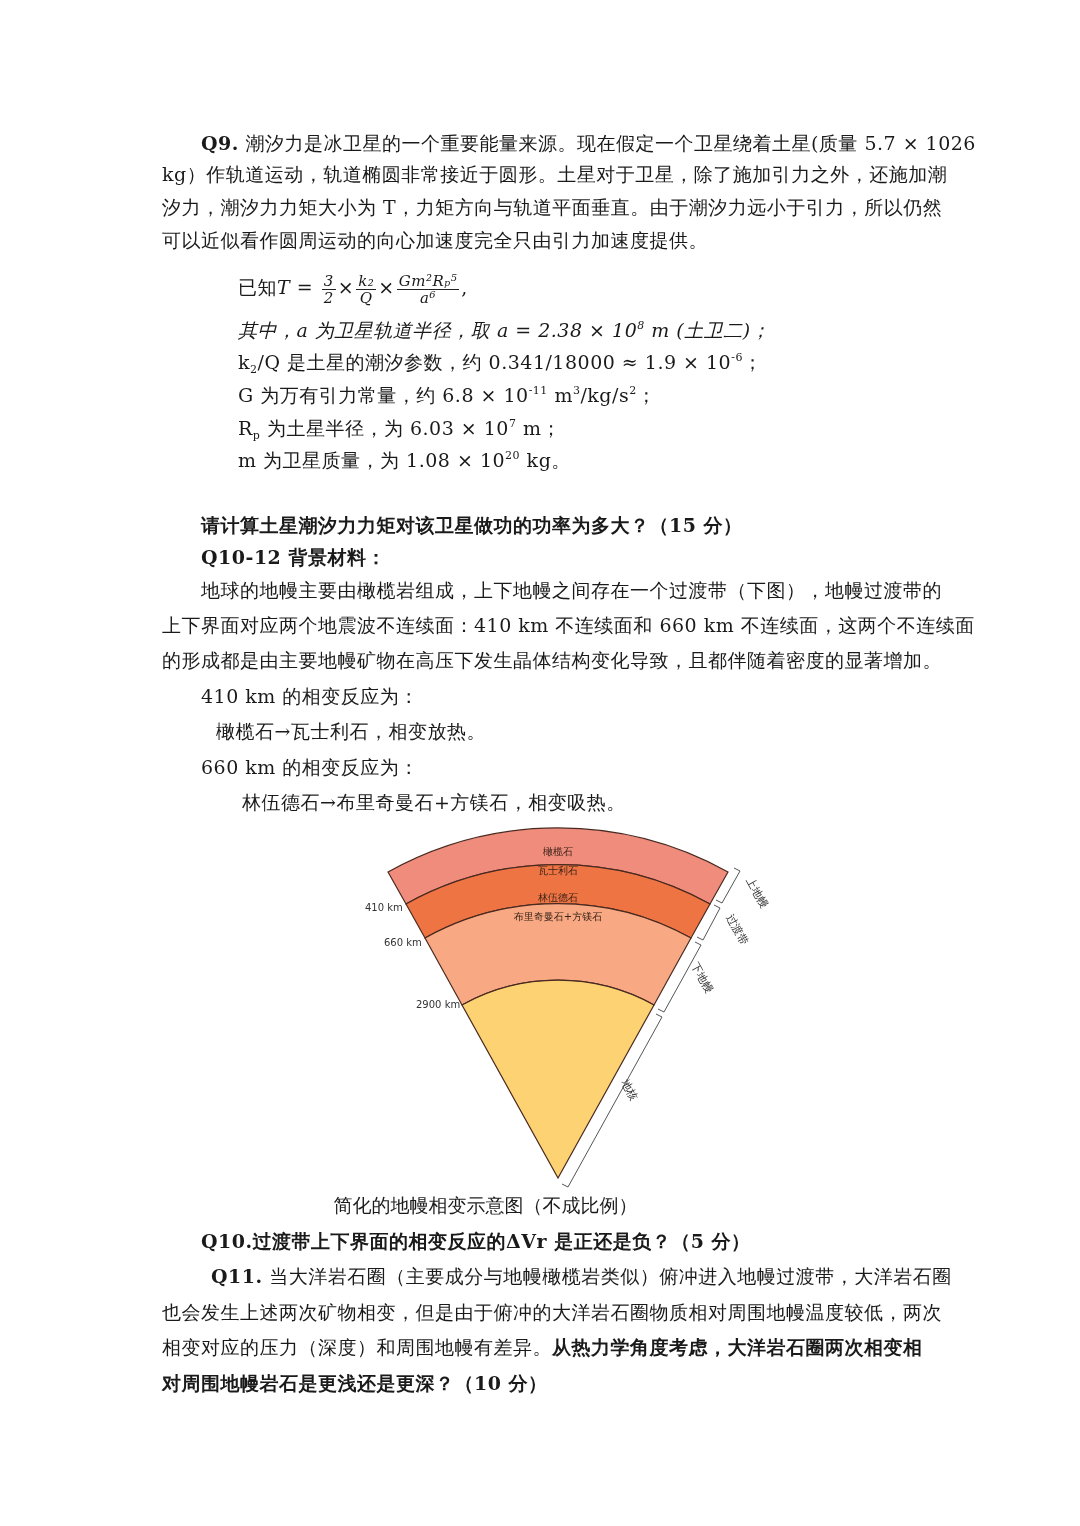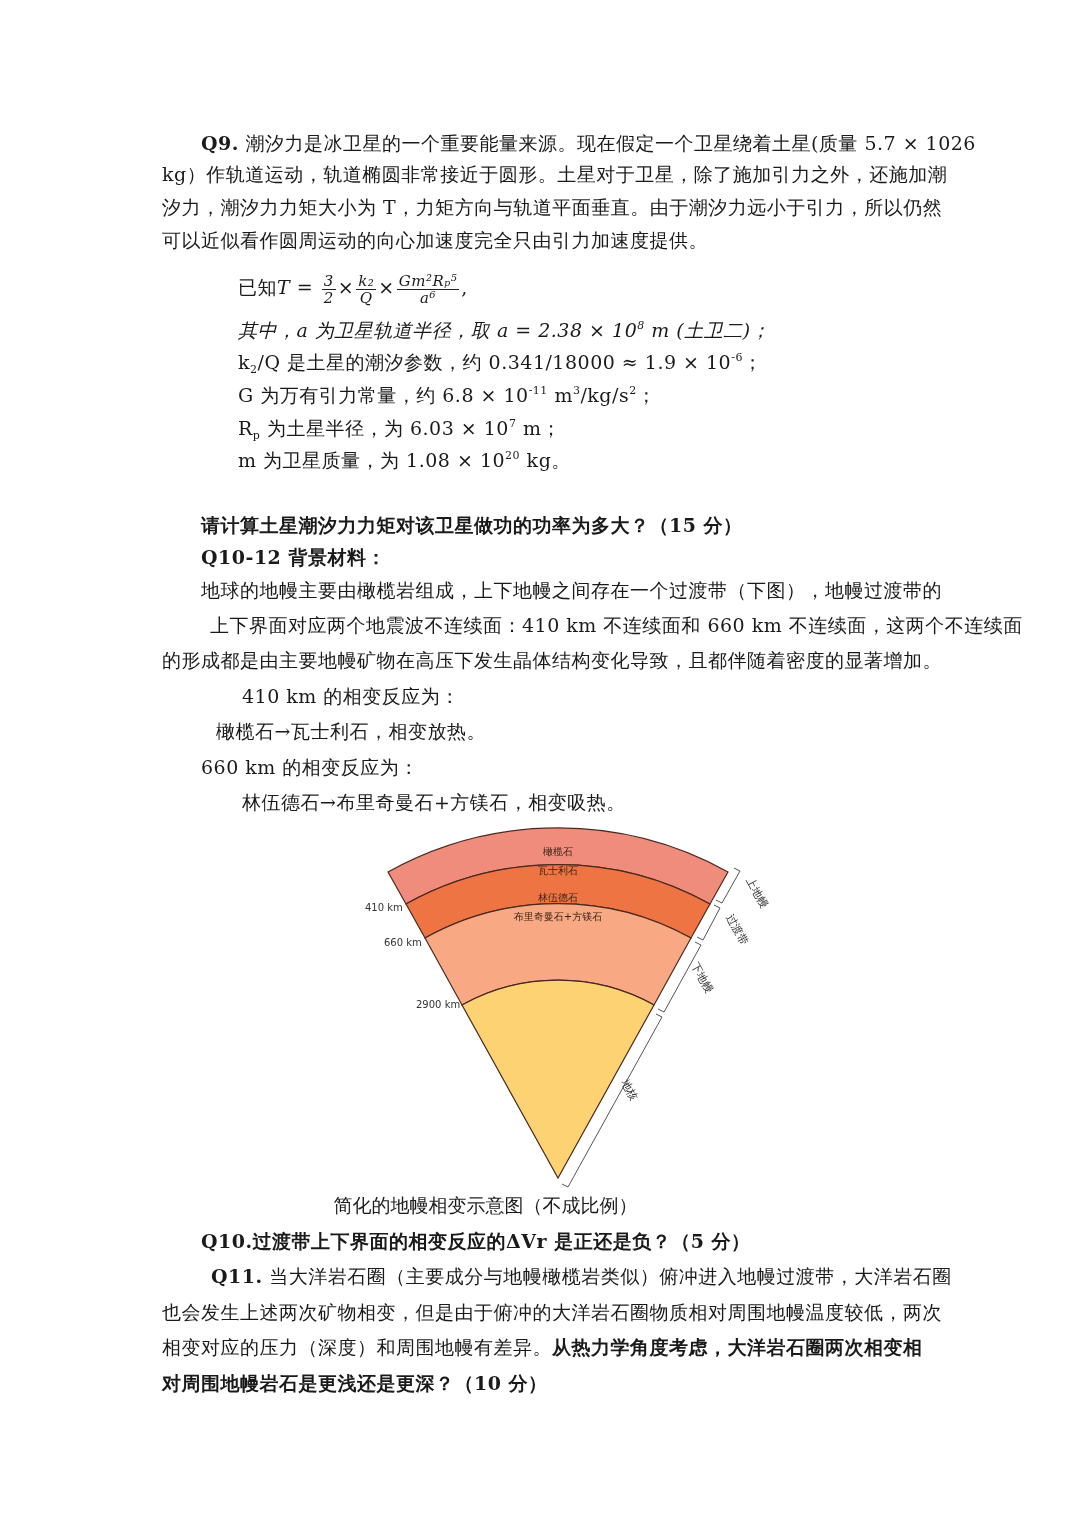--- a/index.html
+++ b/index.html
@@ -45,23 +45,23 @@
 <div class="line" style="left:238px; top:416px;">
   <span>R</span><sub>p</sub><span> 为土星半径，为 6.03 × 10</span><sup>7</sup><span> m；</span>
 </div>
 <div class="line" style="left:238px; top:448px;">
   <span>m 为卫星质量，为 1.08 × 10</span><sup>20</sup><span> kg。</span>
 </div>
 <div class="line bold" style="left:201px; top:481px;margin-top:32px;">请计算土星潮汐力力矩对该卫星做功的功率为多大？（15 分）</div>
 
 <div class="line bold" style="left:201px; top:545px;">Q10-12 背景材料：</div>
 <div class="line" style="left:201px; top:578px;">地球的地幔主要由橄榄岩组成，上下地幔之间存在一个过渡带（下图），地幔过渡带的</div>
-<div class="line" style="left:162px; top:613px;margin-left:48px;">上下界面对应两个地震波不连续面：410 km 不连续面和 660 km 不连续面，这两个不连续面</div>
+<div class="line" style="left:162px; top:613px;">上下界面对应两个地震波不连续面：410 km 不连续面和 660 km 不连续面，这两个不连续面</div>
 <div class="line" style="left:162px; top:648px;">的形成都是由主要地幔矿物在高压下发生晶体结构变化导致，且都伴随着密度的显著增加。</div>
-<div class="line" style="left:201px; top:684px;margin-left:41px;">410 km 的相变反应为：</div>
+<div class="line" style="left:201px; top:684px;">410 km 的相变反应为：</div>
 <div class="line" style="left:216px; top:719px;">橄榄石→瓦士利石，相变放热。</div>
 <div class="line" style="left:201px; top:755px;">660 km 的相变反应为：</div>
 <div class="line" style="left:201px; top:790px;margin-left:41px;">林伍德石→布里奇曼石+方镁石，相变吸热。</div>
 
 <svg style="position:absolute; left:0; top:0;" width="1080" height="1526" viewBox="0 0 1080 1526">
 
   <path d="M 388 872 A 350 350 0 0 1 728 872 L 710 904 A 313 313 0 0 0 406 904 Z" fill="#f08c7c" stroke="#4a2a20" stroke-width="1.2"></path>
 
   <path d="M 406 904 A 313 313 0 0 1 710 904 L 691 938 A 274 274 0 0 0 425 938 Z" fill="#ef7444" stroke="#4a2a20" stroke-width="1.2"></path>
 

